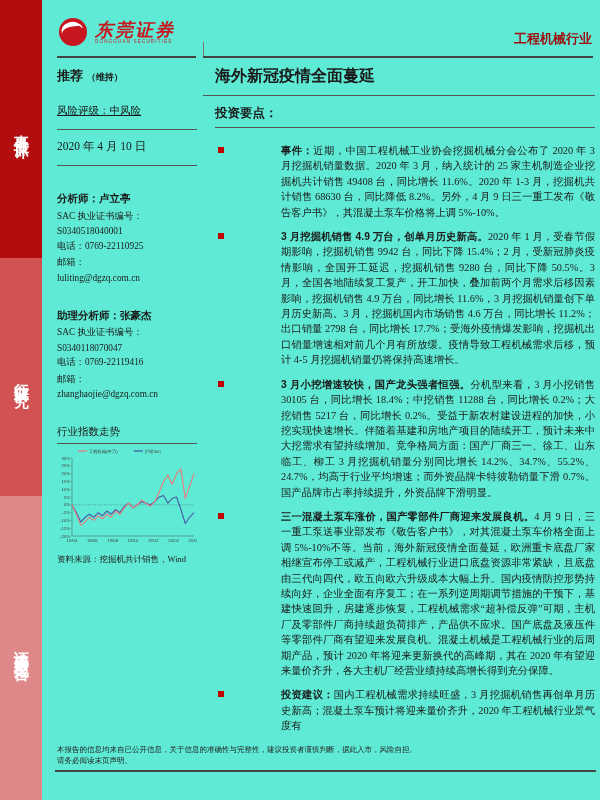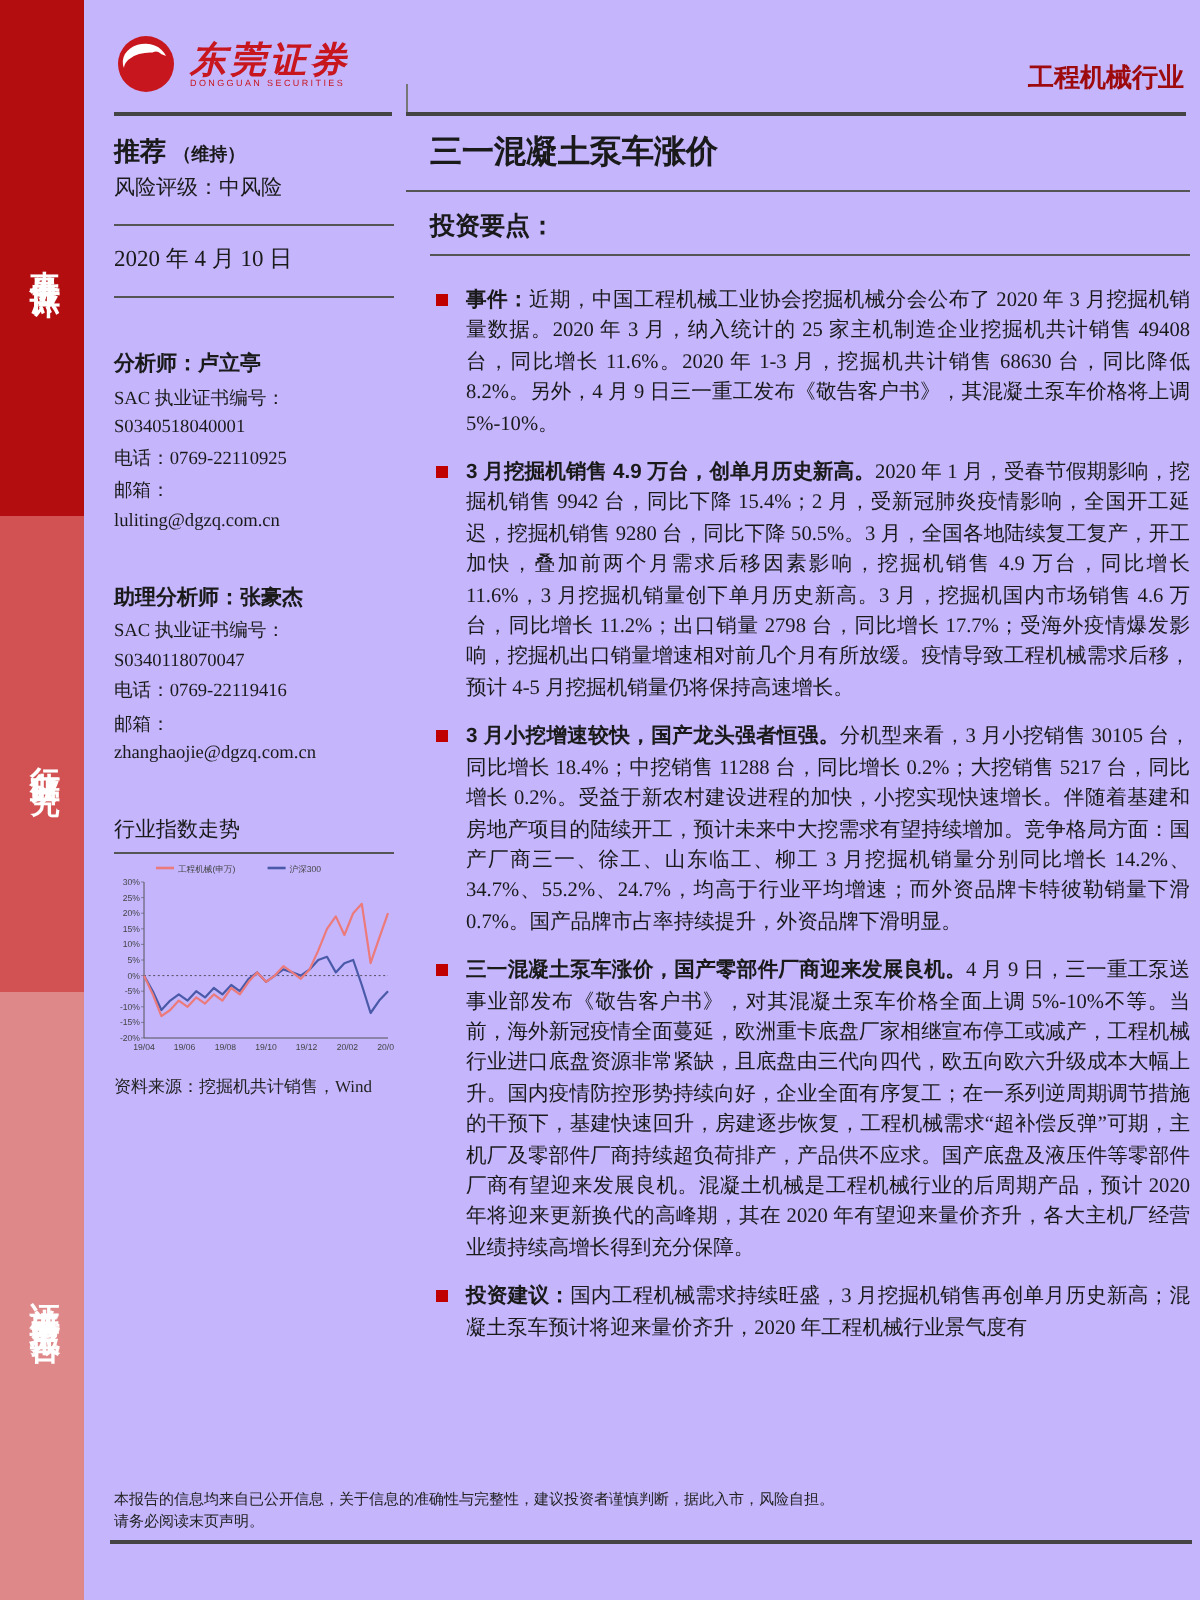--- a/index.html
+++ b/index.html
@@ -1,16 +1,16 @@
 <!DOCTYPE html>
 <html><head>
 <meta charset="utf-8">
 <style>
   html,body{margin:0;padding:0;background:#fff;}
-  .page{position:relative;width:600px;height:800px;background:#c4b5fd;overflow:hidden;
+  .page{position:relative;width:600px;height:800px;background:#5eead4;overflow:hidden;
         font-family:"Liberation Serif","DejaVu Serif",serif;color:#1a1a1a;}
   
   .ribbon{position:absolute;left:0;top:0;width:42px;height:800px;}
   .ribbon .seg{position:absolute;left:0;width:42px;display:flex;align-items:center;justify-content:center;}
   .seg1{top:0;height:258px;background:#b30d10;}
   .seg2{top:258px;height:238px;background:#d25152;}
   .seg3{top:496px;height:304px;background:#df8889;}
   .vtext{writing-mode:vertical-rl;text-orientation:upright;color:#fff;font-weight:bold;
          font-size:15px;letter-spacing:3px;font-family:"Liberation Sans","DejaVu Sans",sans-serif;}
   
@@ -24,42 +24,42 @@
                 font-family:"Liberation Sans","DejaVu Sans",sans-serif;}
   .rule{position:absolute;background:#444;height:2px;}
   .rule-left-top{left:57px;top:56px;width:139px;}
   .rule-right-top{left:203px;top:56px;width:390px;}
   .vdiv{position:absolute;left:203px;top:42px;width:1px;height:14px;background:#777;}
   
   .leftcol{position:absolute;left:57px;top:62px;width:140px;
            font-family:"Liberation Sans","DejaVu Sans",sans-serif;}
   .rating{font-size:13px;font-weight:bold;margin-top:5px;}
   .rating .note{font-size:9px;font-weight:bold;}
-  .risk{font-size:10.5px;margin-top:2px;}
+  .risk{font-size:10.5px;margin-top:19px;text-decoration:underline;}
   .hr1{border:none;border-top:1.5px solid #555;margin:11px 0 0 0;}
   .date{font-size:11.5px;margin-top:9px;font-family:"Liberation Serif","DejaVu Serif",serif;}
   .an-title{font-size:10.5px;font-weight:bold;margin-top:26px;}
   .an-line{font-size:9.3px;margin-top:3.5px;font-family:"Liberation Serif","DejaVu Serif",serif;}
   .chart-title{font-size:10.5px;font-weight:normal;margin-top:26px;padding-bottom:4px;
                border-bottom:1.5px solid #555;}
   .chart-box{margin-top:2px;}
   .source{font-size:8.5px;margin-top:4px;color:#222;font-family:"Liberation Serif","DejaVu Serif",serif;}
   .tick{font-size:4.3px;fill:#444;font-family:"Liberation Sans","DejaVu Sans",sans-serif;}
   
   .main{position:absolute;left:215px;top:62px;width:380px;}
   .title{font-size:16px;font-weight:bold;font-family:"Liberation Sans","DejaVu Sans",sans-serif;margin-top:4px;}
   .subtitle{font-size:11.5px;font-weight:bold;line-height:16px;margin-top:9px;
             font-family:"Liberation Sans","DejaVu Sans",sans-serif;
             text-align:justify;text-align-last:right;}
   .sub-rule{border:none;border-top:1.5px solid #555;margin:8px 0 0 -12px;}
   .section-title{font-size:12.5px;font-weight:bold;margin-top:9px;
                  font-family:"Liberation Sans","DejaVu Sans",sans-serif;}
   .sec-rule{border:none;border-top:1.5px solid #555;margin:5px 0 0 0;}
   .bullets{margin-top:15px;}
-  .bullet{display:flex;margin-bottom:9px;}
+  .bullet{display:flex;margin-bottom:9px;gap:48px;}
   .bullet .sq{flex:0 0 auto;width:6px;height:6px;background:#c00000;margin:4px 9px 0 3px;}
   .bullet .txt{flex:1;font-size:10.3px;line-height:15.4px;text-align:justify;}
   .lead{font-weight:bold;font-family:"Liberation Sans","DejaVu Sans",sans-serif;}
   
   .footer-rule{left:55px;top:770px;width:541px;height:1.5px;}
   .footer{position:absolute;left:57px;top:744px;width:520px;font-size:7.5px;line-height:11px;color:#222;
           font-family:"Liberation Sans","DejaVu Sans",sans-serif;}
 </style>
 </head>
 <body>
@@ -158,21 +158,21 @@
           <line x1="21" x2="30" y1="5" y2="5" stroke="#ec7a7a" stroke-width="1.3"></line>
           <text class="tick" x="32" y="6.8">工程机械(申万)</text>
           <line x1="76.8" x2="85.8" y1="5" y2="5" stroke="#4a5aa8" stroke-width="1.3"></line>
           <text class="tick" x="87.8" y="6.8">沪深300</text>
         </svg>
     </div>
     <div class="source">资料来源：挖掘机共计销售，Wind</div>
   </div>
 
   <div class="main">
-    <div class="title">三一混凝土泵车涨价</div>
+    <div class="title">海外新冠疫情全面蔓延</div>
     <hr class="sub-rule">
     <div class="section-title">投资要点：</div>
     <hr class="sec-rule">
 
     <div class="bullets">
       <div class="bullet">
         <div class="sq"></div>
         <div class="txt"><span class="lead">事件：</span><span>近期，中国工程机械工业协会挖掘机械分会公布了 2020 年 3 月挖掘机销量数据。2020 年 3 月，纳入统计的 25 家主机制造企业挖掘机共计销售 49408 台，同比增长 11.6%。2020 年 1-3 月，挖掘机共计销售 68630 台，同比降低 8.2%。另外，4 月 9 日三一重工发布《敬告客户书》，其混凝土泵车价格将上调 5%-10%。</span></div>
       </div>
       <div class="bullet">

